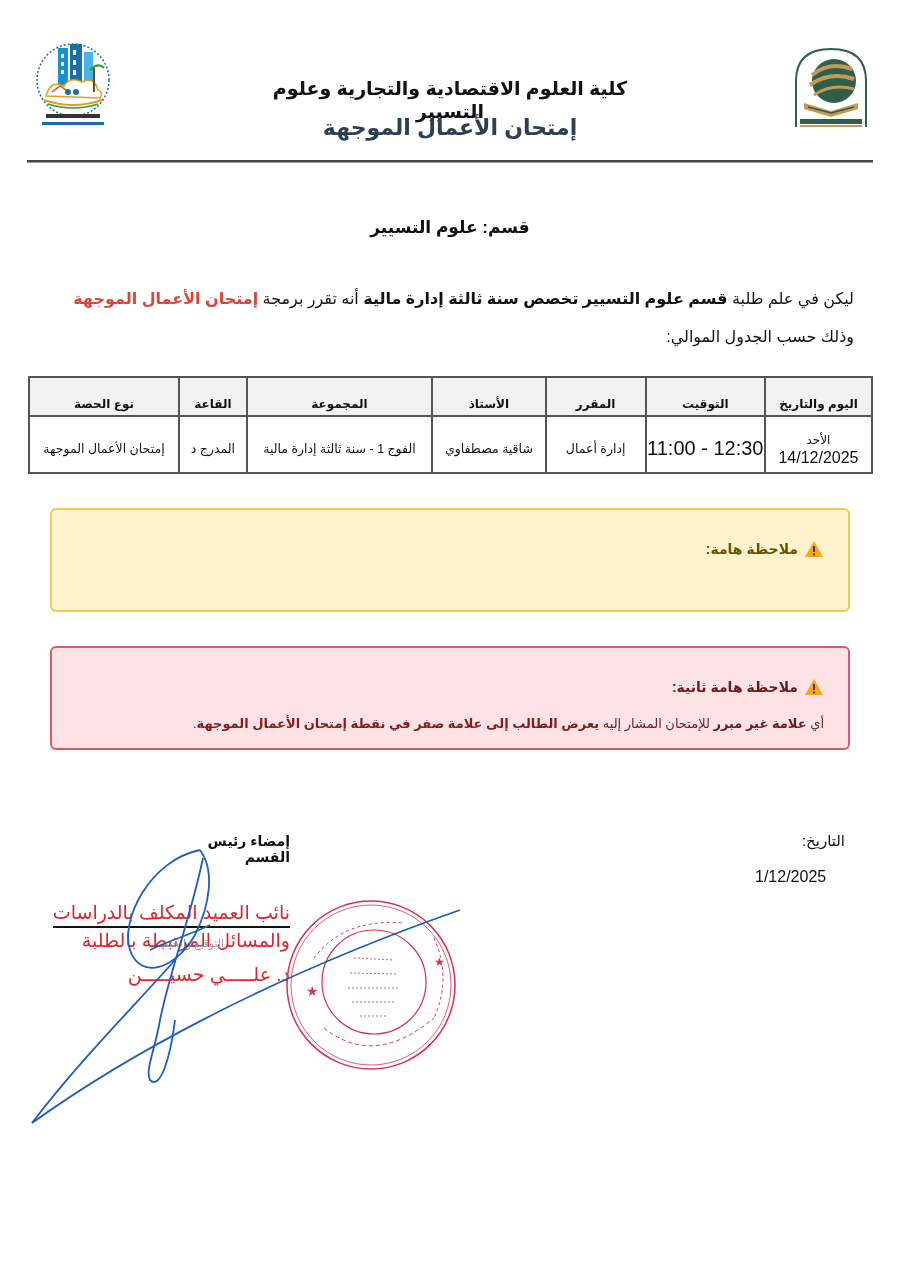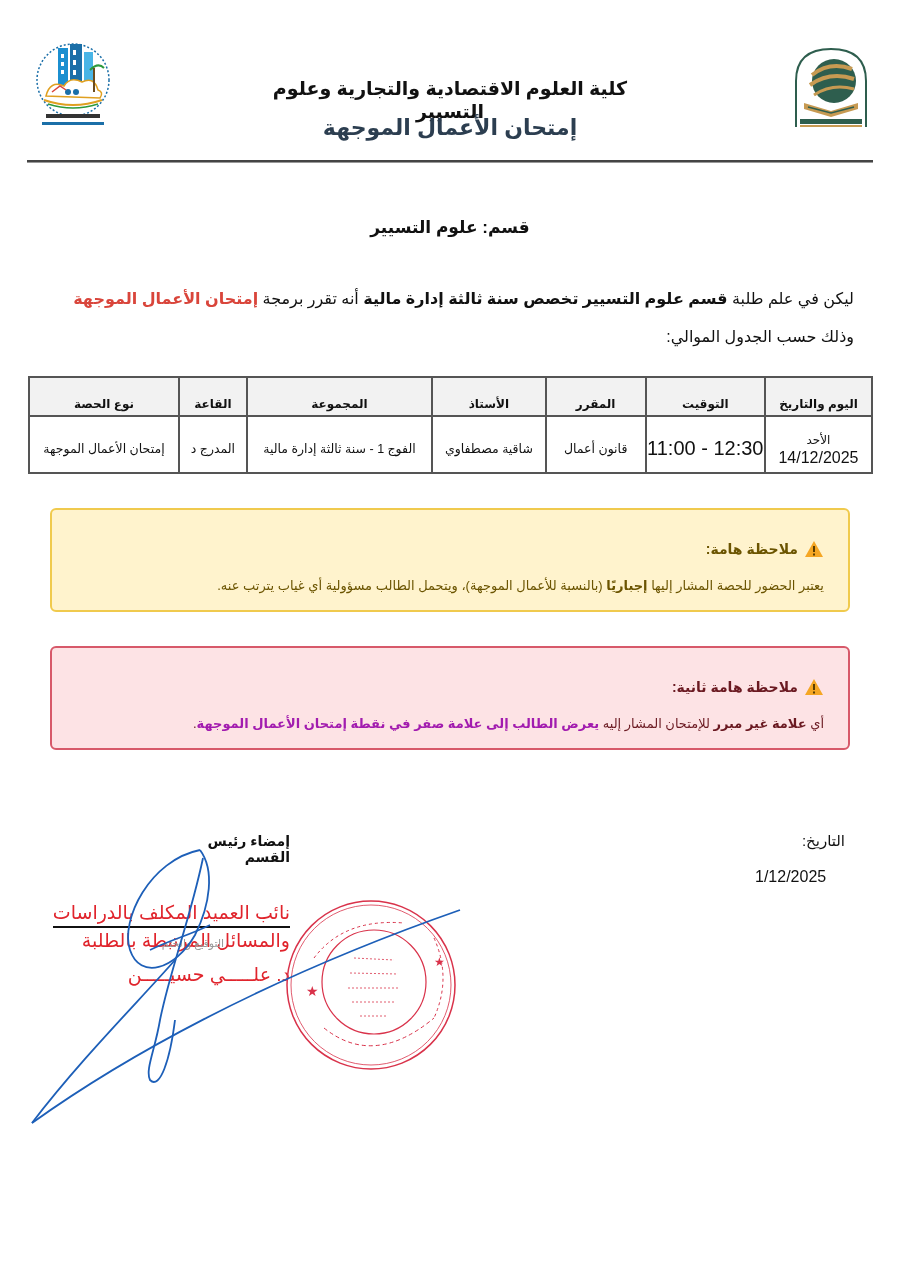--- a/index.html
+++ b/index.html
@@ -32,21 +32,21 @@
     .note-yellow { top: 508px; height: 104px; background: #fff3cd; border: 2px solid #f0ca4d; }
     .note-red { top: 646px; height: 104px; background: #fde3e5; border: 2px solid #d7596a; }
     .note-title { position: absolute; right: 24px; top: 30px; font-weight: bold; font-size: 14px; display: flex; align-items: center; gap: 6px; }
     .note-yellow .note-title { color: #6b5400; }
     .note-red .note-title { color: #6b1a22; }
     .warn-icon { width: 20px; height: 18px; display: inline-block; }
     .note-body { position: absolute; right: 24px; top: 68px; font-size: 13px; }
     .note-yellow .note-body { color: #6b5400; }
     .note-red .note-body { color: #6b1a22; }
     .note-body b { font-weight: bold; }
-    .note-red .note-body .hl { color: #a21caf; font-weight: bold; }
+    .note-red .note-body .hl { color: #7f1d1d; font-weight: bold; }
 
     .date-label { position: absolute; left: 755px; top: 832px; width: 90px; direction: rtl; text-align: right; font-weight: normal; font-size: 15px; }
     .date-val { position: absolute; left: 755px; top: 868px; width: 100px; font-size: 16px; direction: ltr; text-align: left; }
 
     .sign-label { position: absolute; left: 160px; top: 833px; width: 130px; direction: rtl; text-align: right; font-weight: bold; font-size: 14px; }
 
     .stamp-text { position: absolute; left: 40px; top: 900px; width: 250px; direction: rtl; text-align: right; color: #e0242c; font-size: 19px; line-height: 26px; letter-spacing: 1px; }
     .stamp-text .l1 { border-bottom: 2px solid #111; display: inline-block; padding-bottom: 0; }
     .stamp-text .name { margin-top: 8px; }
     .sign-hint { position: absolute; left: 148px; top: 937px; width: 90px; direction: rtl; text-align: center; color: #999; font-size: 11px; }
@@ -118,40 +118,37 @@
       <th style="width:154px">نوع الحصة</th>
     </tr>
   </thead>
   <tbody>
     <tr>
       <td class="date">
         <div>الأحد</div>
         <div class="d2">14/12/2025</div>
       </td>
       <td class="big"><span style="direction:ltr;unicode-bidi:embed">11:00 - 12:30</span></td>
-      <td>قانون أعمال</td>
+      <td>إدارة أعمال</td>
       <td>شاقية مصطفاوي</td>
       <td>الفوج 1 - سنة ثالثة إدارة مالية</td>
       <td>المدرج د</td>
       <td>إمتحان الأعمال الموجهة</td>
     </tr>
   </tbody>
 </table>
 
 <div class="note note-yellow">
   <div class="note-title">
     <svg class="warn-icon" viewBox="0 0 20 18">
       <path d="M10 1 L19 17 L1 17 Z" fill="#f5a623"></path>
       <rect x="9" y="6" width="2" height="6" fill="#5a3d00"></rect>
       <rect x="9" y="13.5" width="2" height="2" fill="#5a3d00"></rect>
     </svg>
     <span>ملاحظة هامة:</span>
-  </div>
-  <div class="note-body">
-    <span>يعتبر الحضور للحصة المشار إليها </span><b>إجباريًا</b><span> (بالنسبة للأعمال الموجهة)، ويتحمل الطالب مسؤولية أي غياب يترتب عنه.</span>
   </div>
 </div>
 
 <div class="note note-red">
   <div class="note-title">
     <svg class="warn-icon" viewBox="0 0 20 18">
       <path d="M10 1 L19 17 L1 17 Z" fill="#f5a623"></path>
       <rect x="9" y="6" width="2" height="6" fill="#5a3d00"></rect>
       <rect x="9" y="13.5" width="2" height="2" fill="#5a3d00"></rect>
     </svg>

